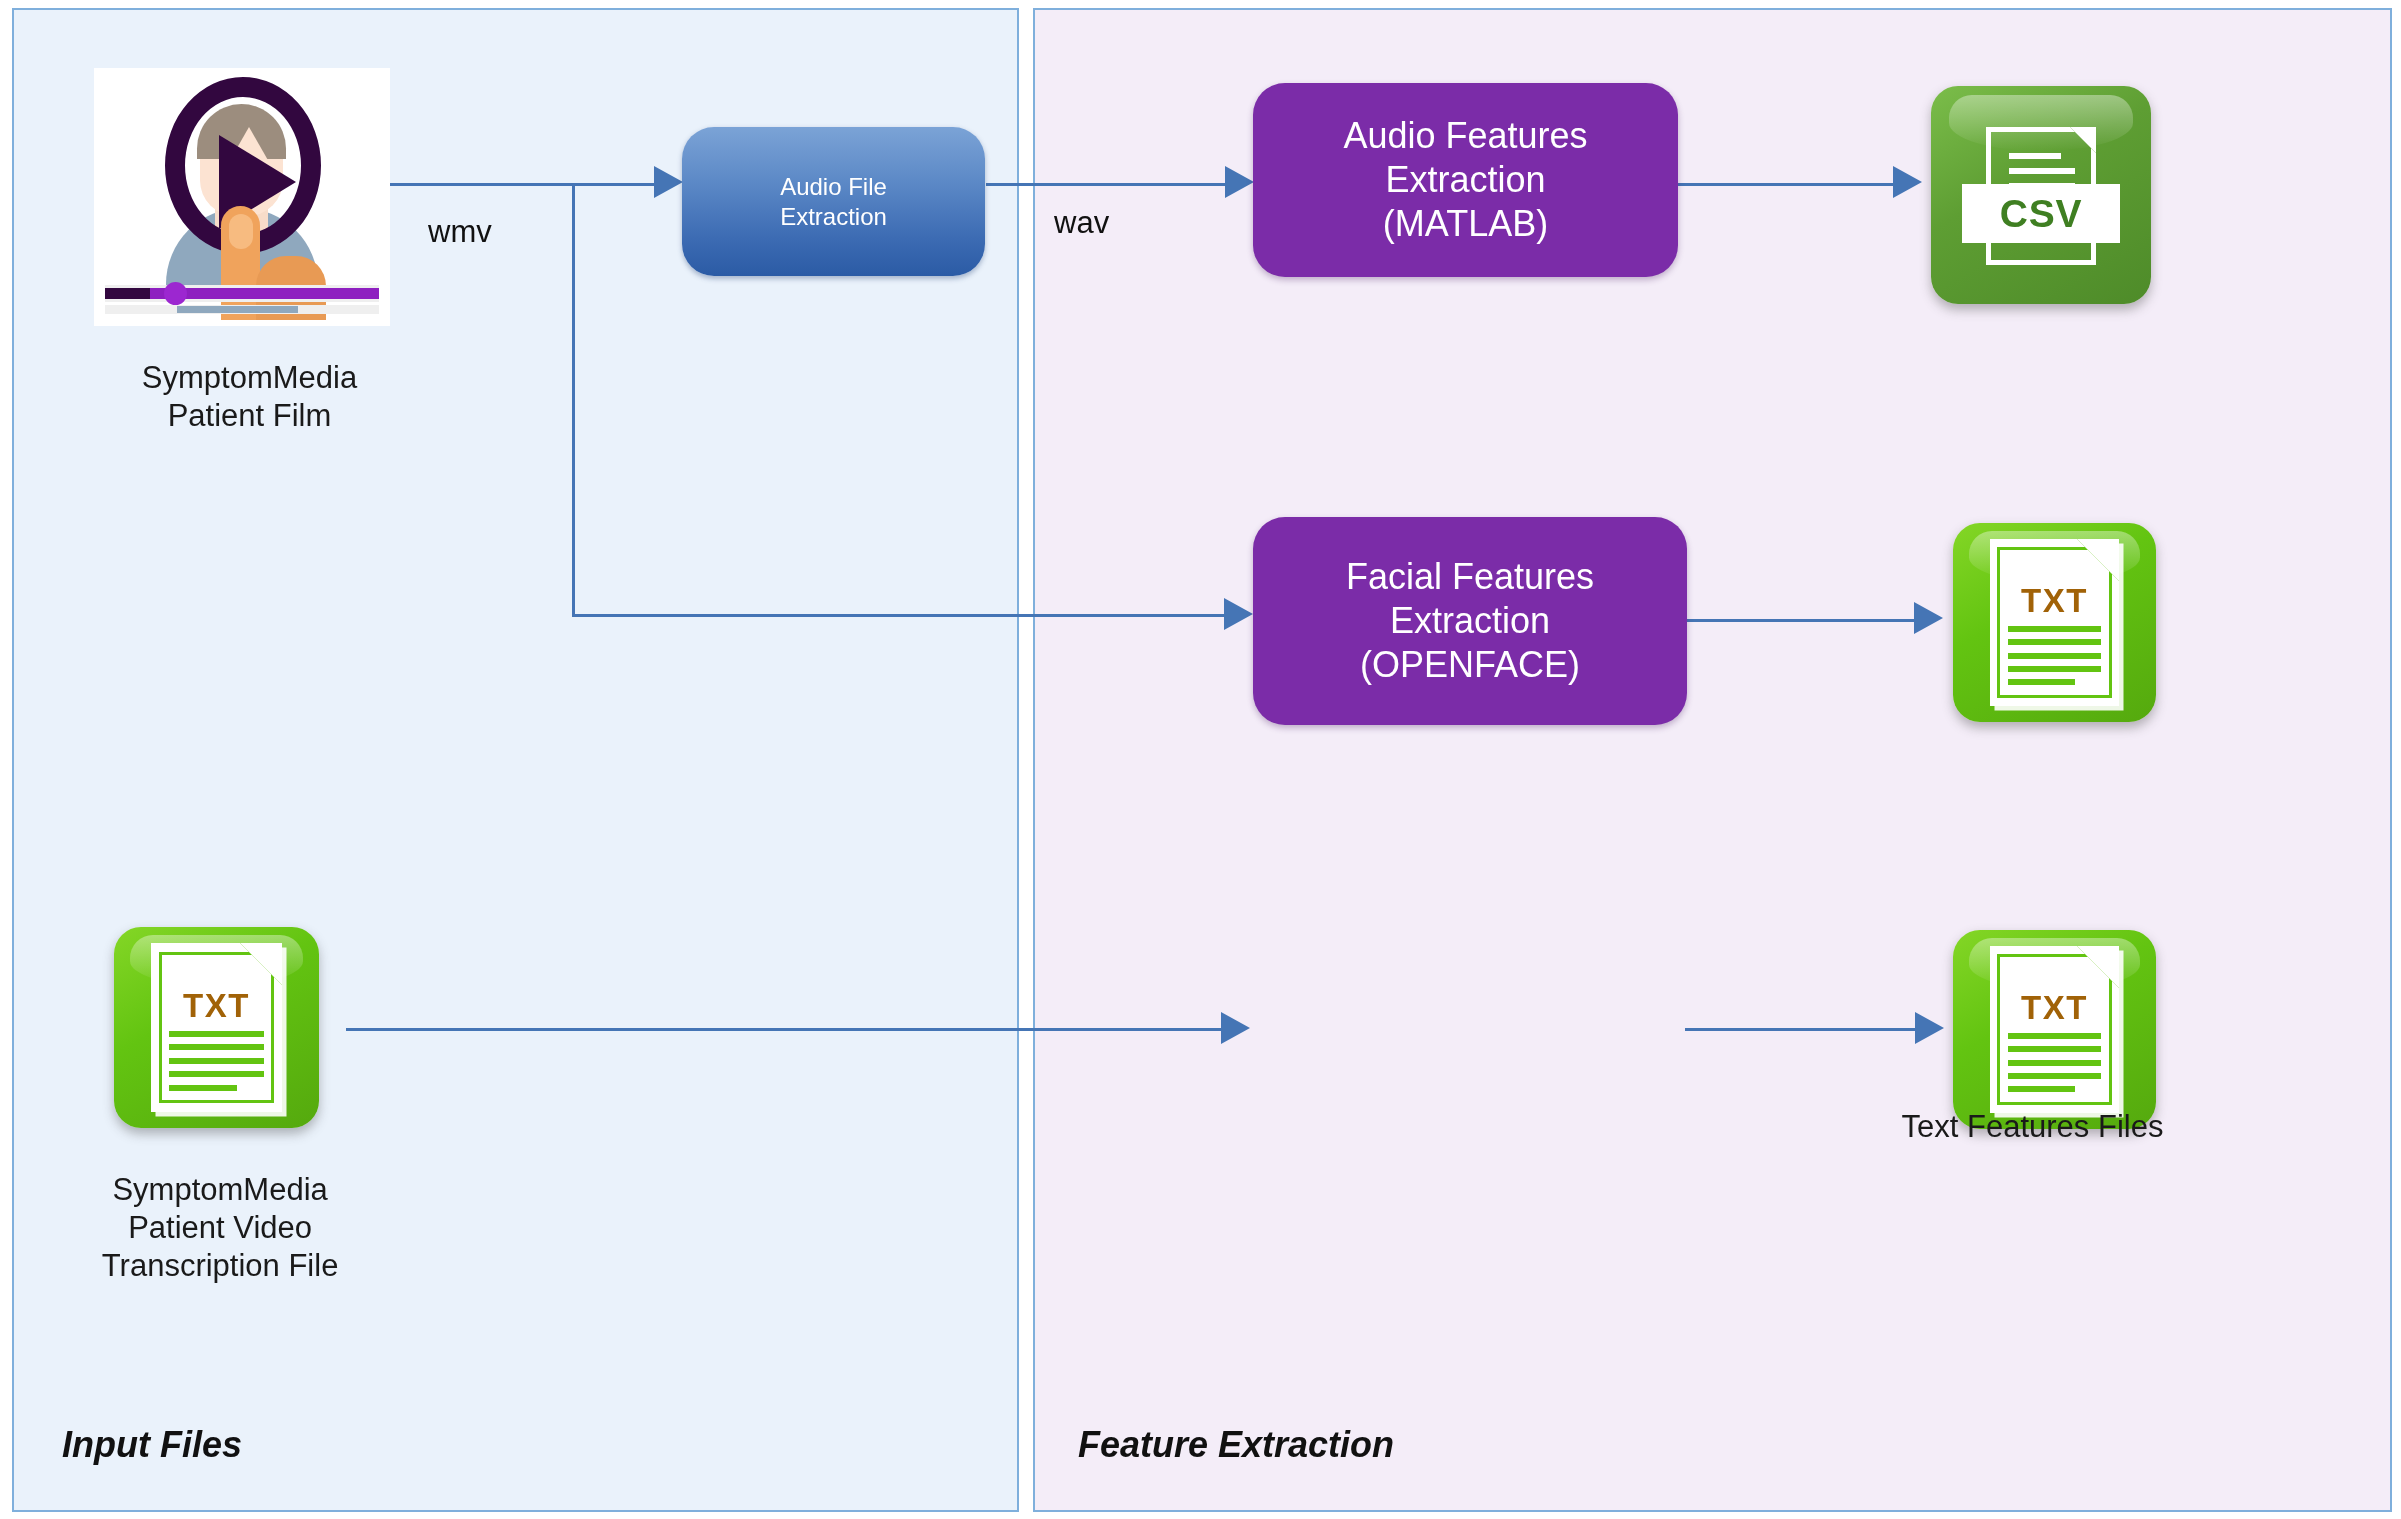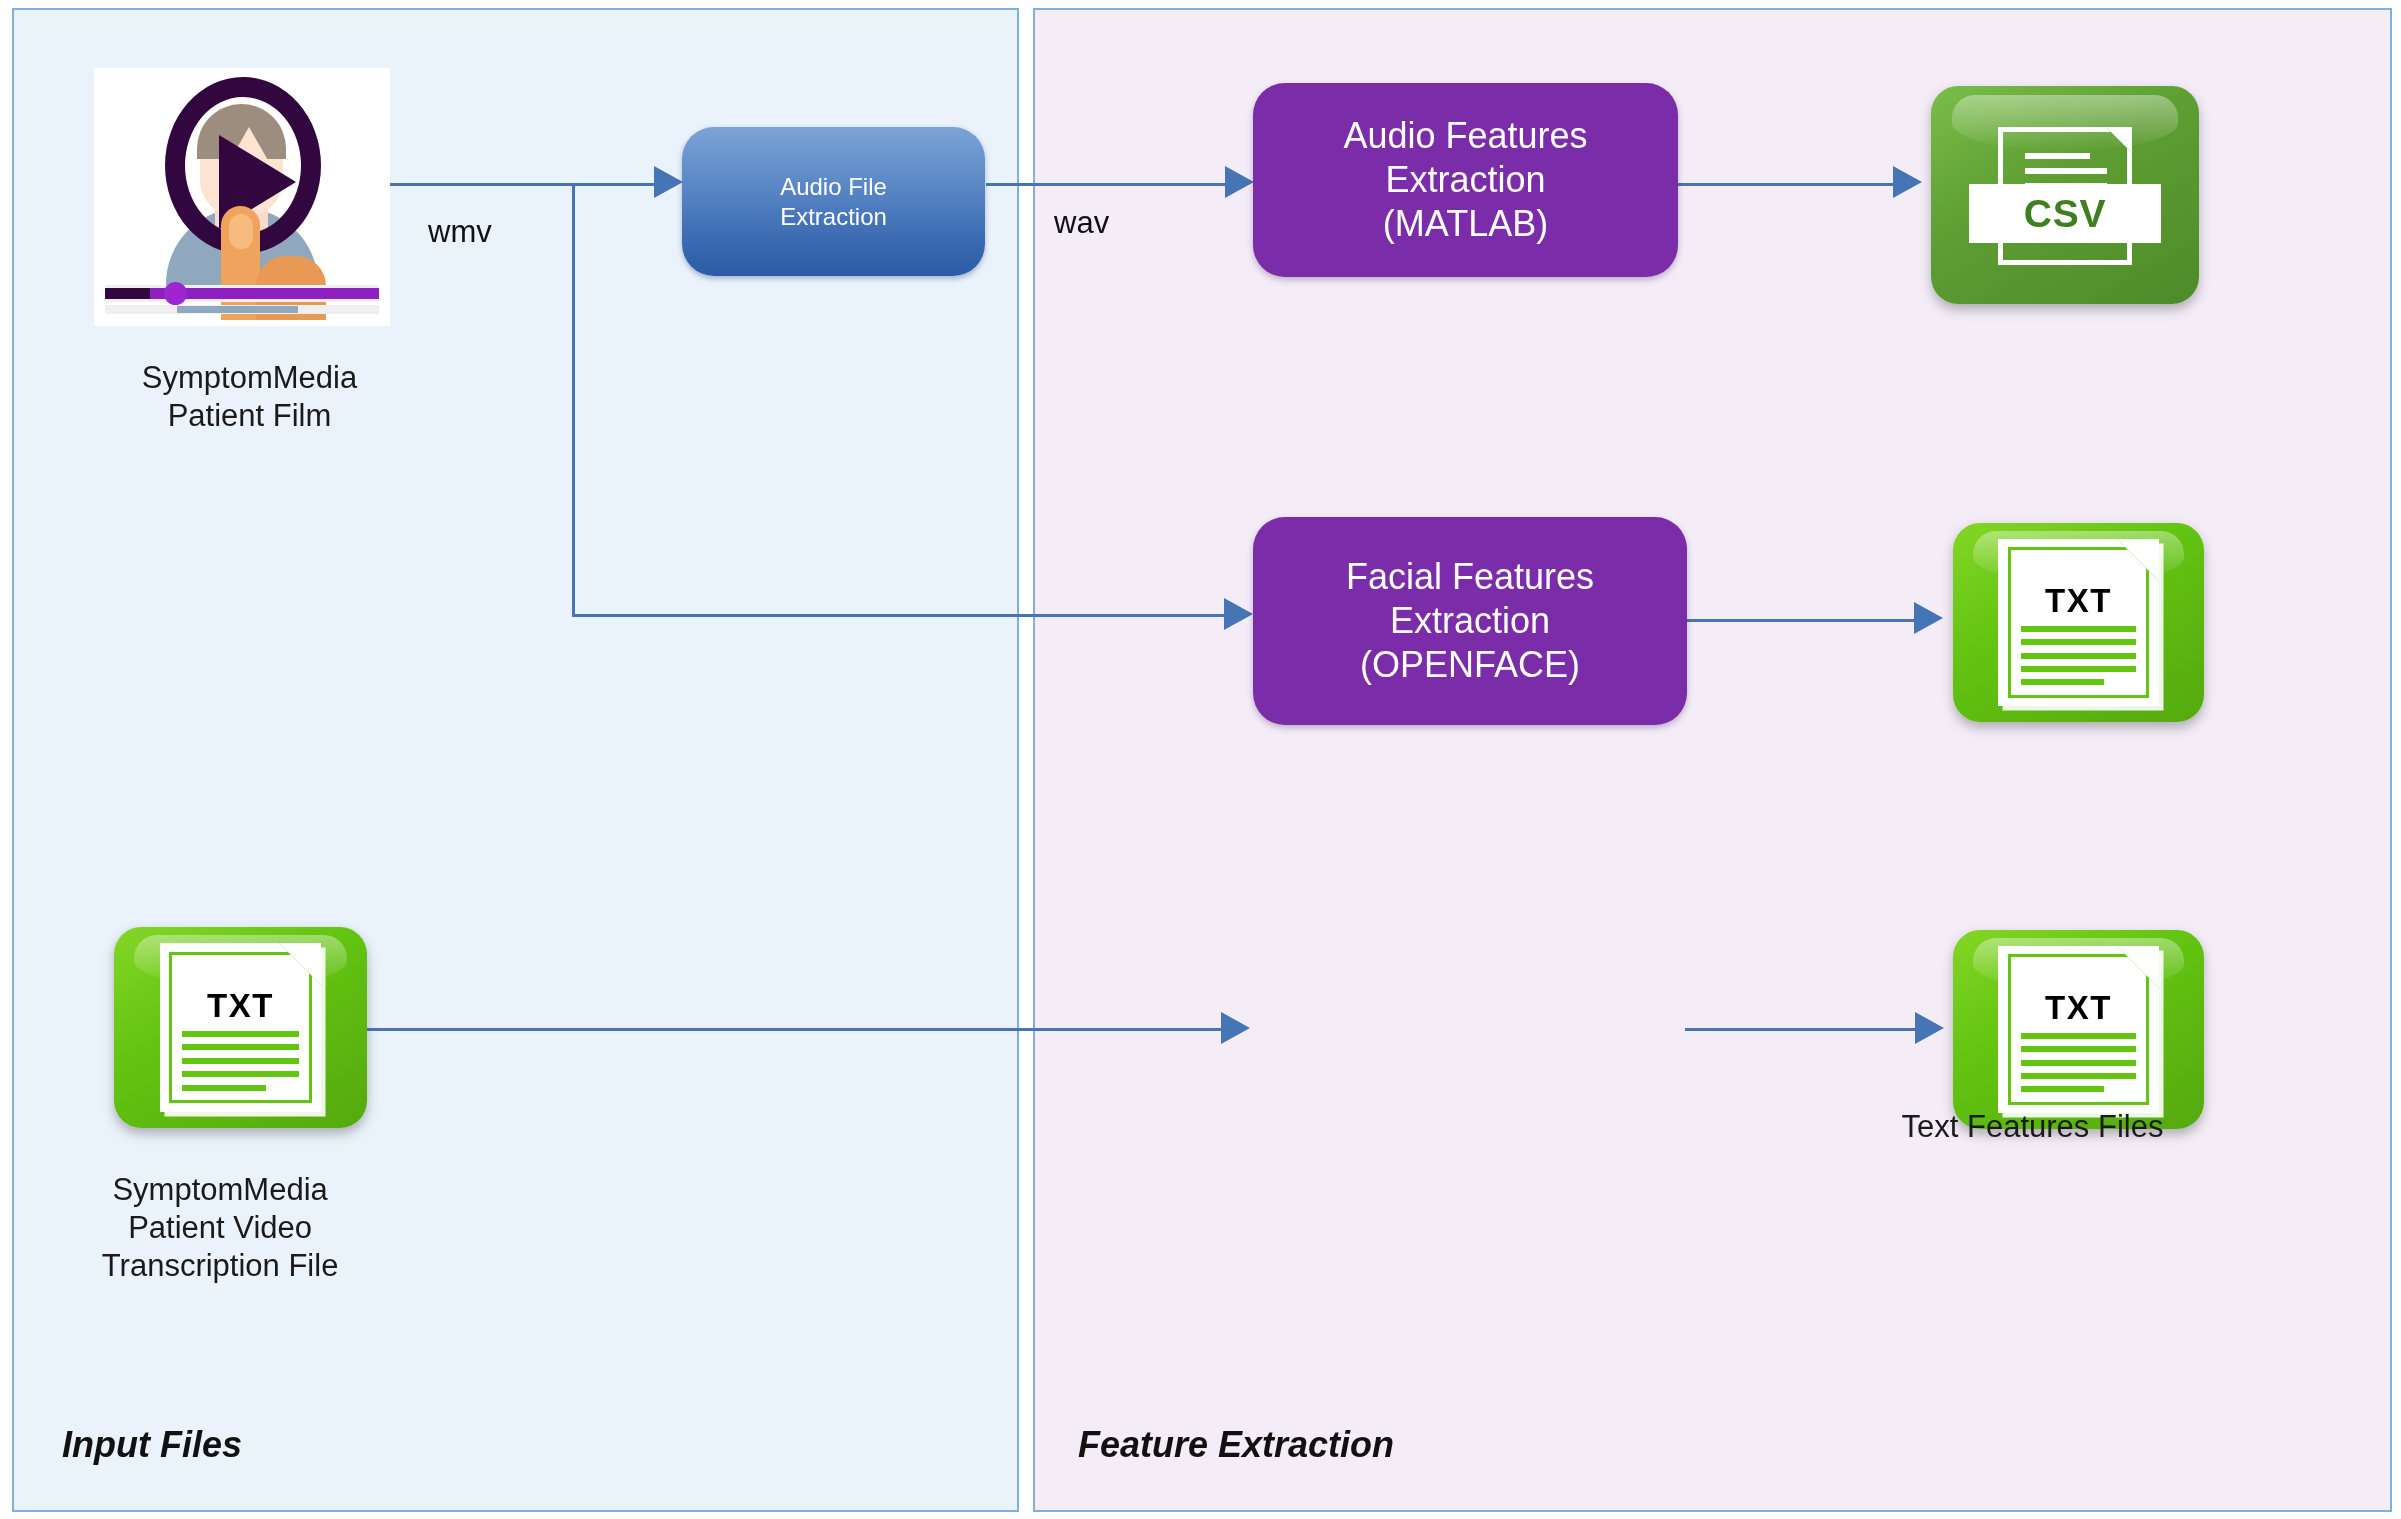--- a/index.html
+++ b/index.html
@@ -172,21 +172,21 @@
   .vt-nail{
     position:absolute; left:135px; top:146px; width:24px; height:35px;
     background:#F7BB80; border-radius:12px;
   }
   .vt-knuckles{
     position:absolute; left:162px; top:188px; width:70px; height:64px;
     background:#E89A54; border-radius:30px 30px 0 0;
   }
 
   
-  .file-icon{ position:absolute;padding-left:48px; }
+  .file-icon{ position:absolute; }
   .fi-tile{
     position:absolute; left:0; top:0; width:100%; height:100%;
     border-radius:27px;
     box-shadow:0 5.3px 10.6px rgba(60,60,60,.35);
   }
   .fi-tile.csv{ background:linear-gradient(150deg,#7BBD4A 0%,#5E9E33 42%,#4E8B29 100%); }
   .fi-tile.txt{ background:linear-gradient(150deg,#84D626 0%,#63C411 40%,#55A90E 100%); }
   .fi-gloss{
     position:absolute; left:8%; top:4%; width:84%; height:26%;
     border-radius:23px 23px 50% 50%;
@@ -228,21 +228,21 @@
   .txt-fold{
     position:absolute; right:0; top:0; width:0; height:0;
     border-left:42px solid transparent; border-top:42px solid #63C411;
   }
   .txt-fold-white{
     position:absolute; right:0; top:0; width:0; height:0;
     border-right:42px solid #ffffff; border-bottom:42px solid transparent;
   }
   .txt-word{
     position:absolute; left:0; top:26%; width:100%;
-    text-align:center; color:#000000; font-weight:bold; font-size:33px;
+    text-align:center; color:#a16207; font-weight:bold; font-size:33px;
     letter-spacing:1.5px;
   }
   .txt-line{ position:absolute; height:6px; background:#63C411; }
 </style>
 </head>
 <body>
 
 <div id="canvas">
 
   <div class="panel" id="panel-input"></div>

